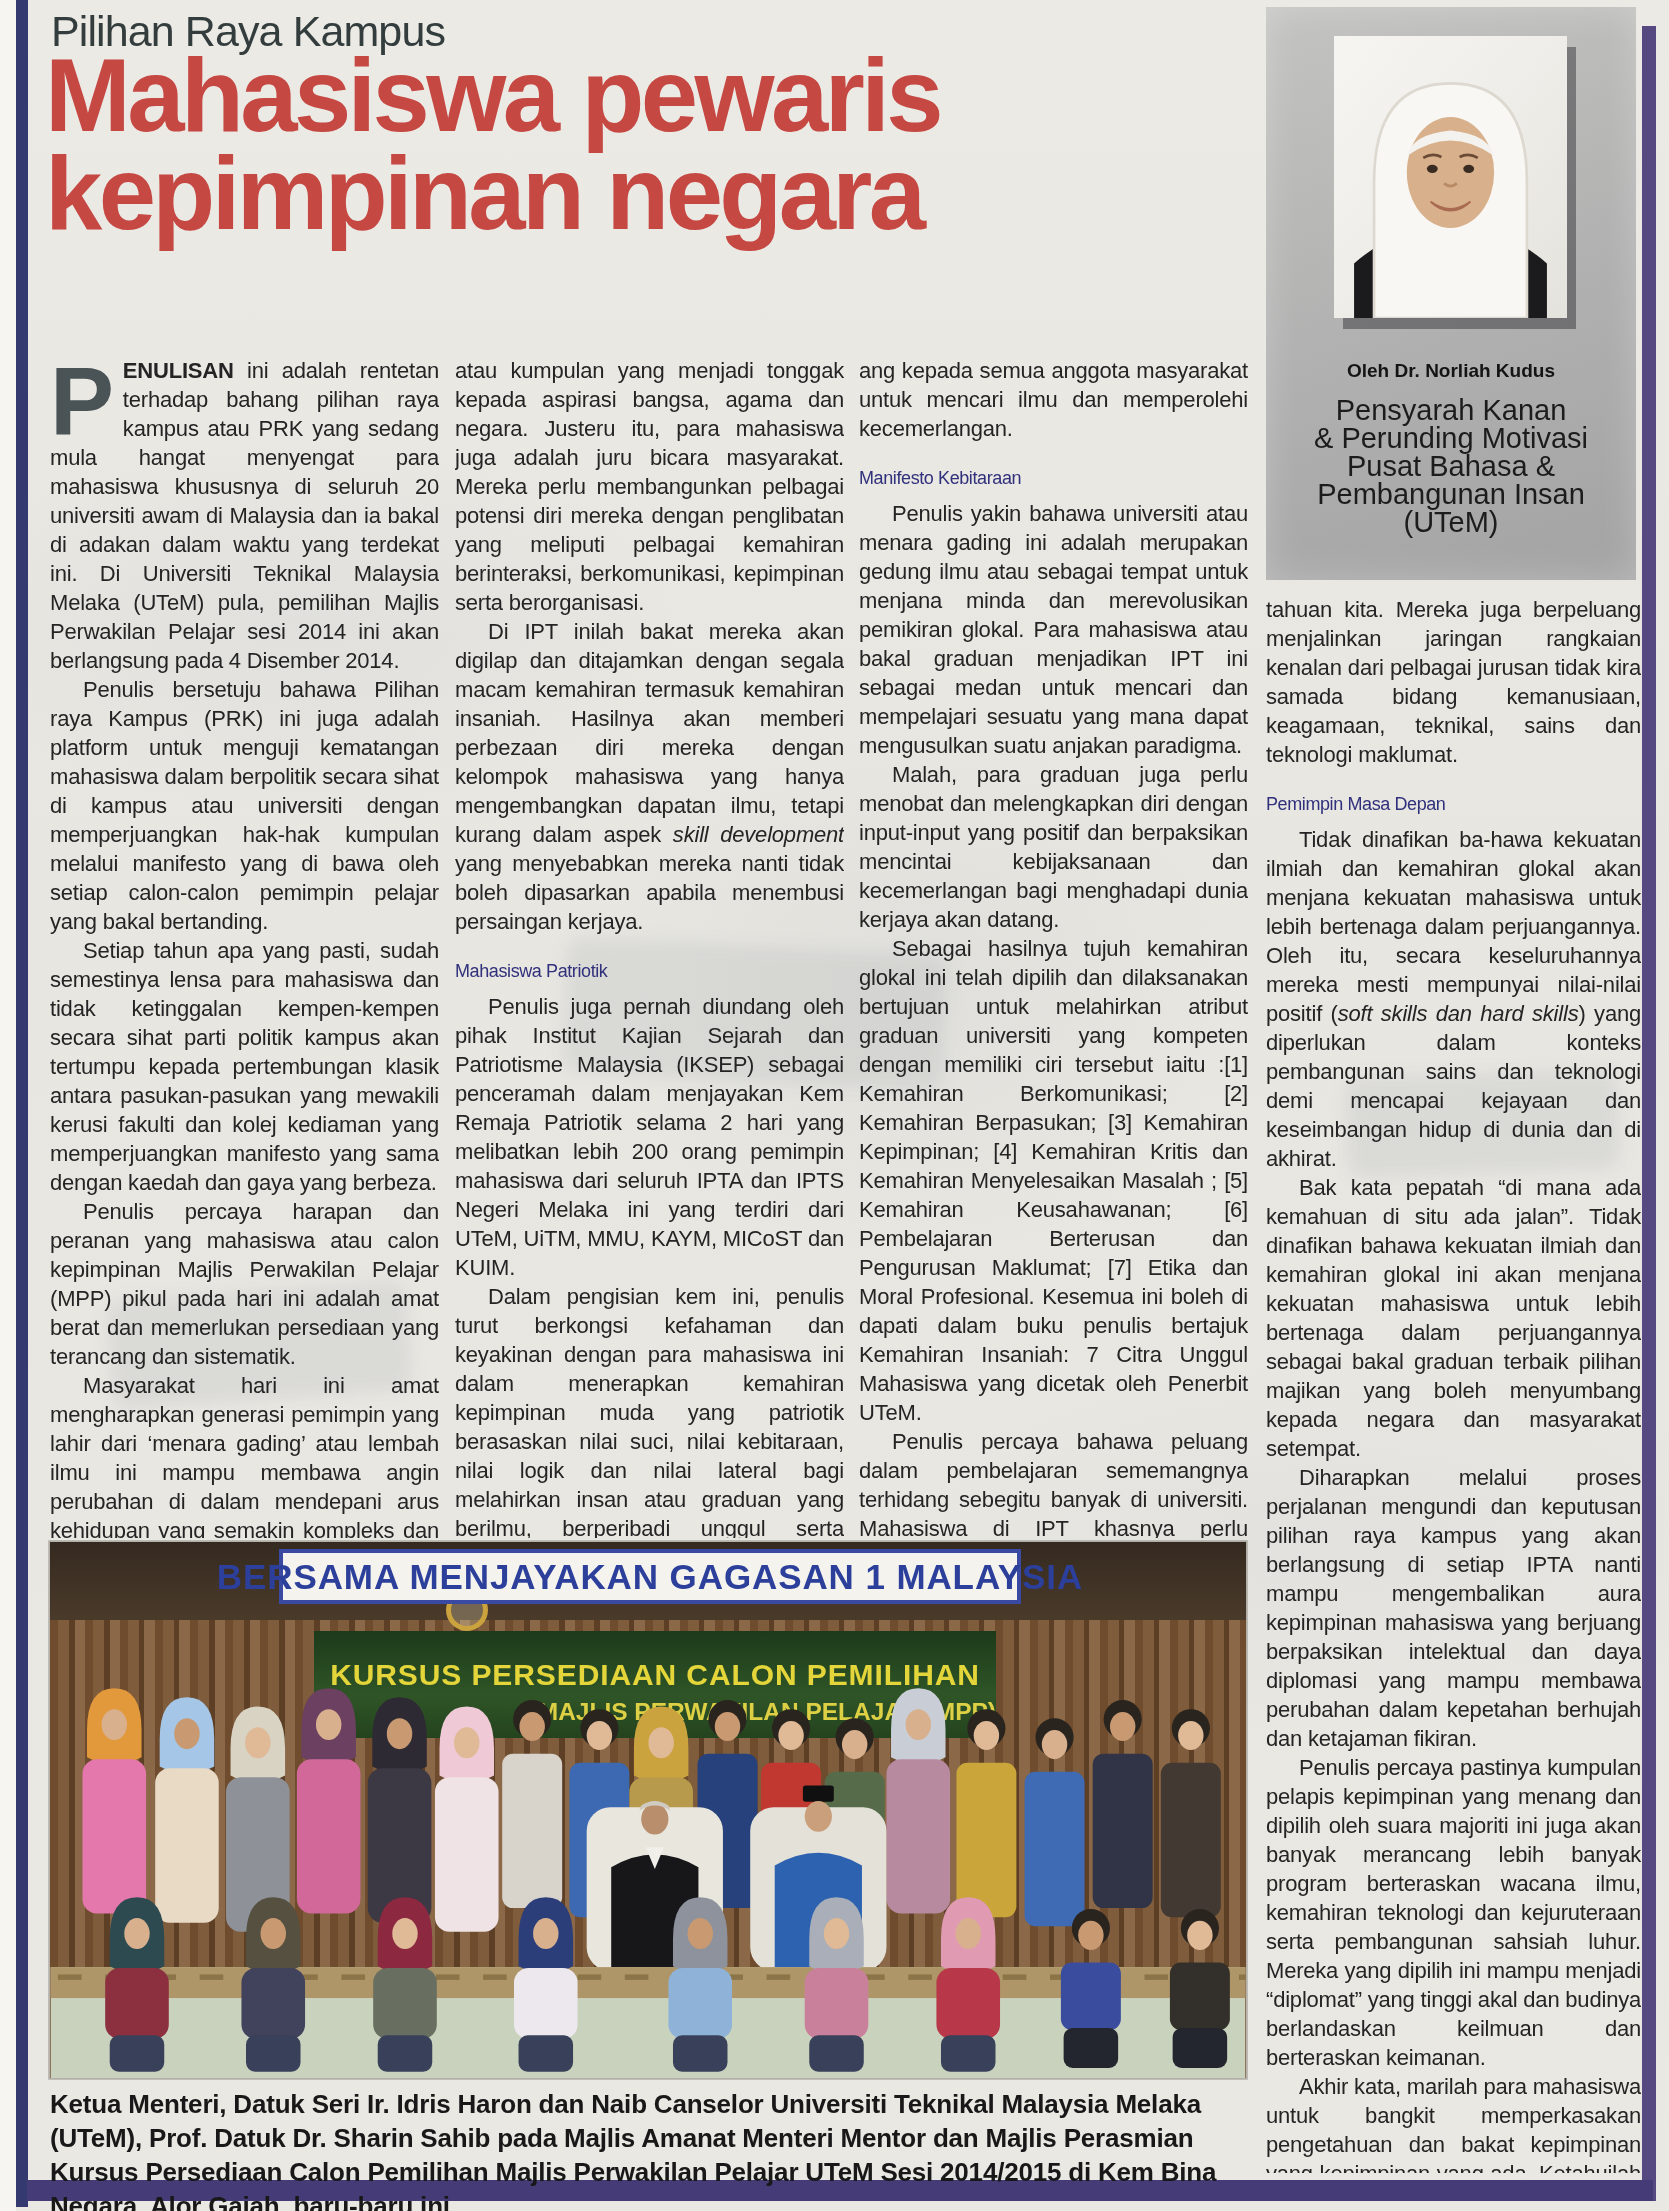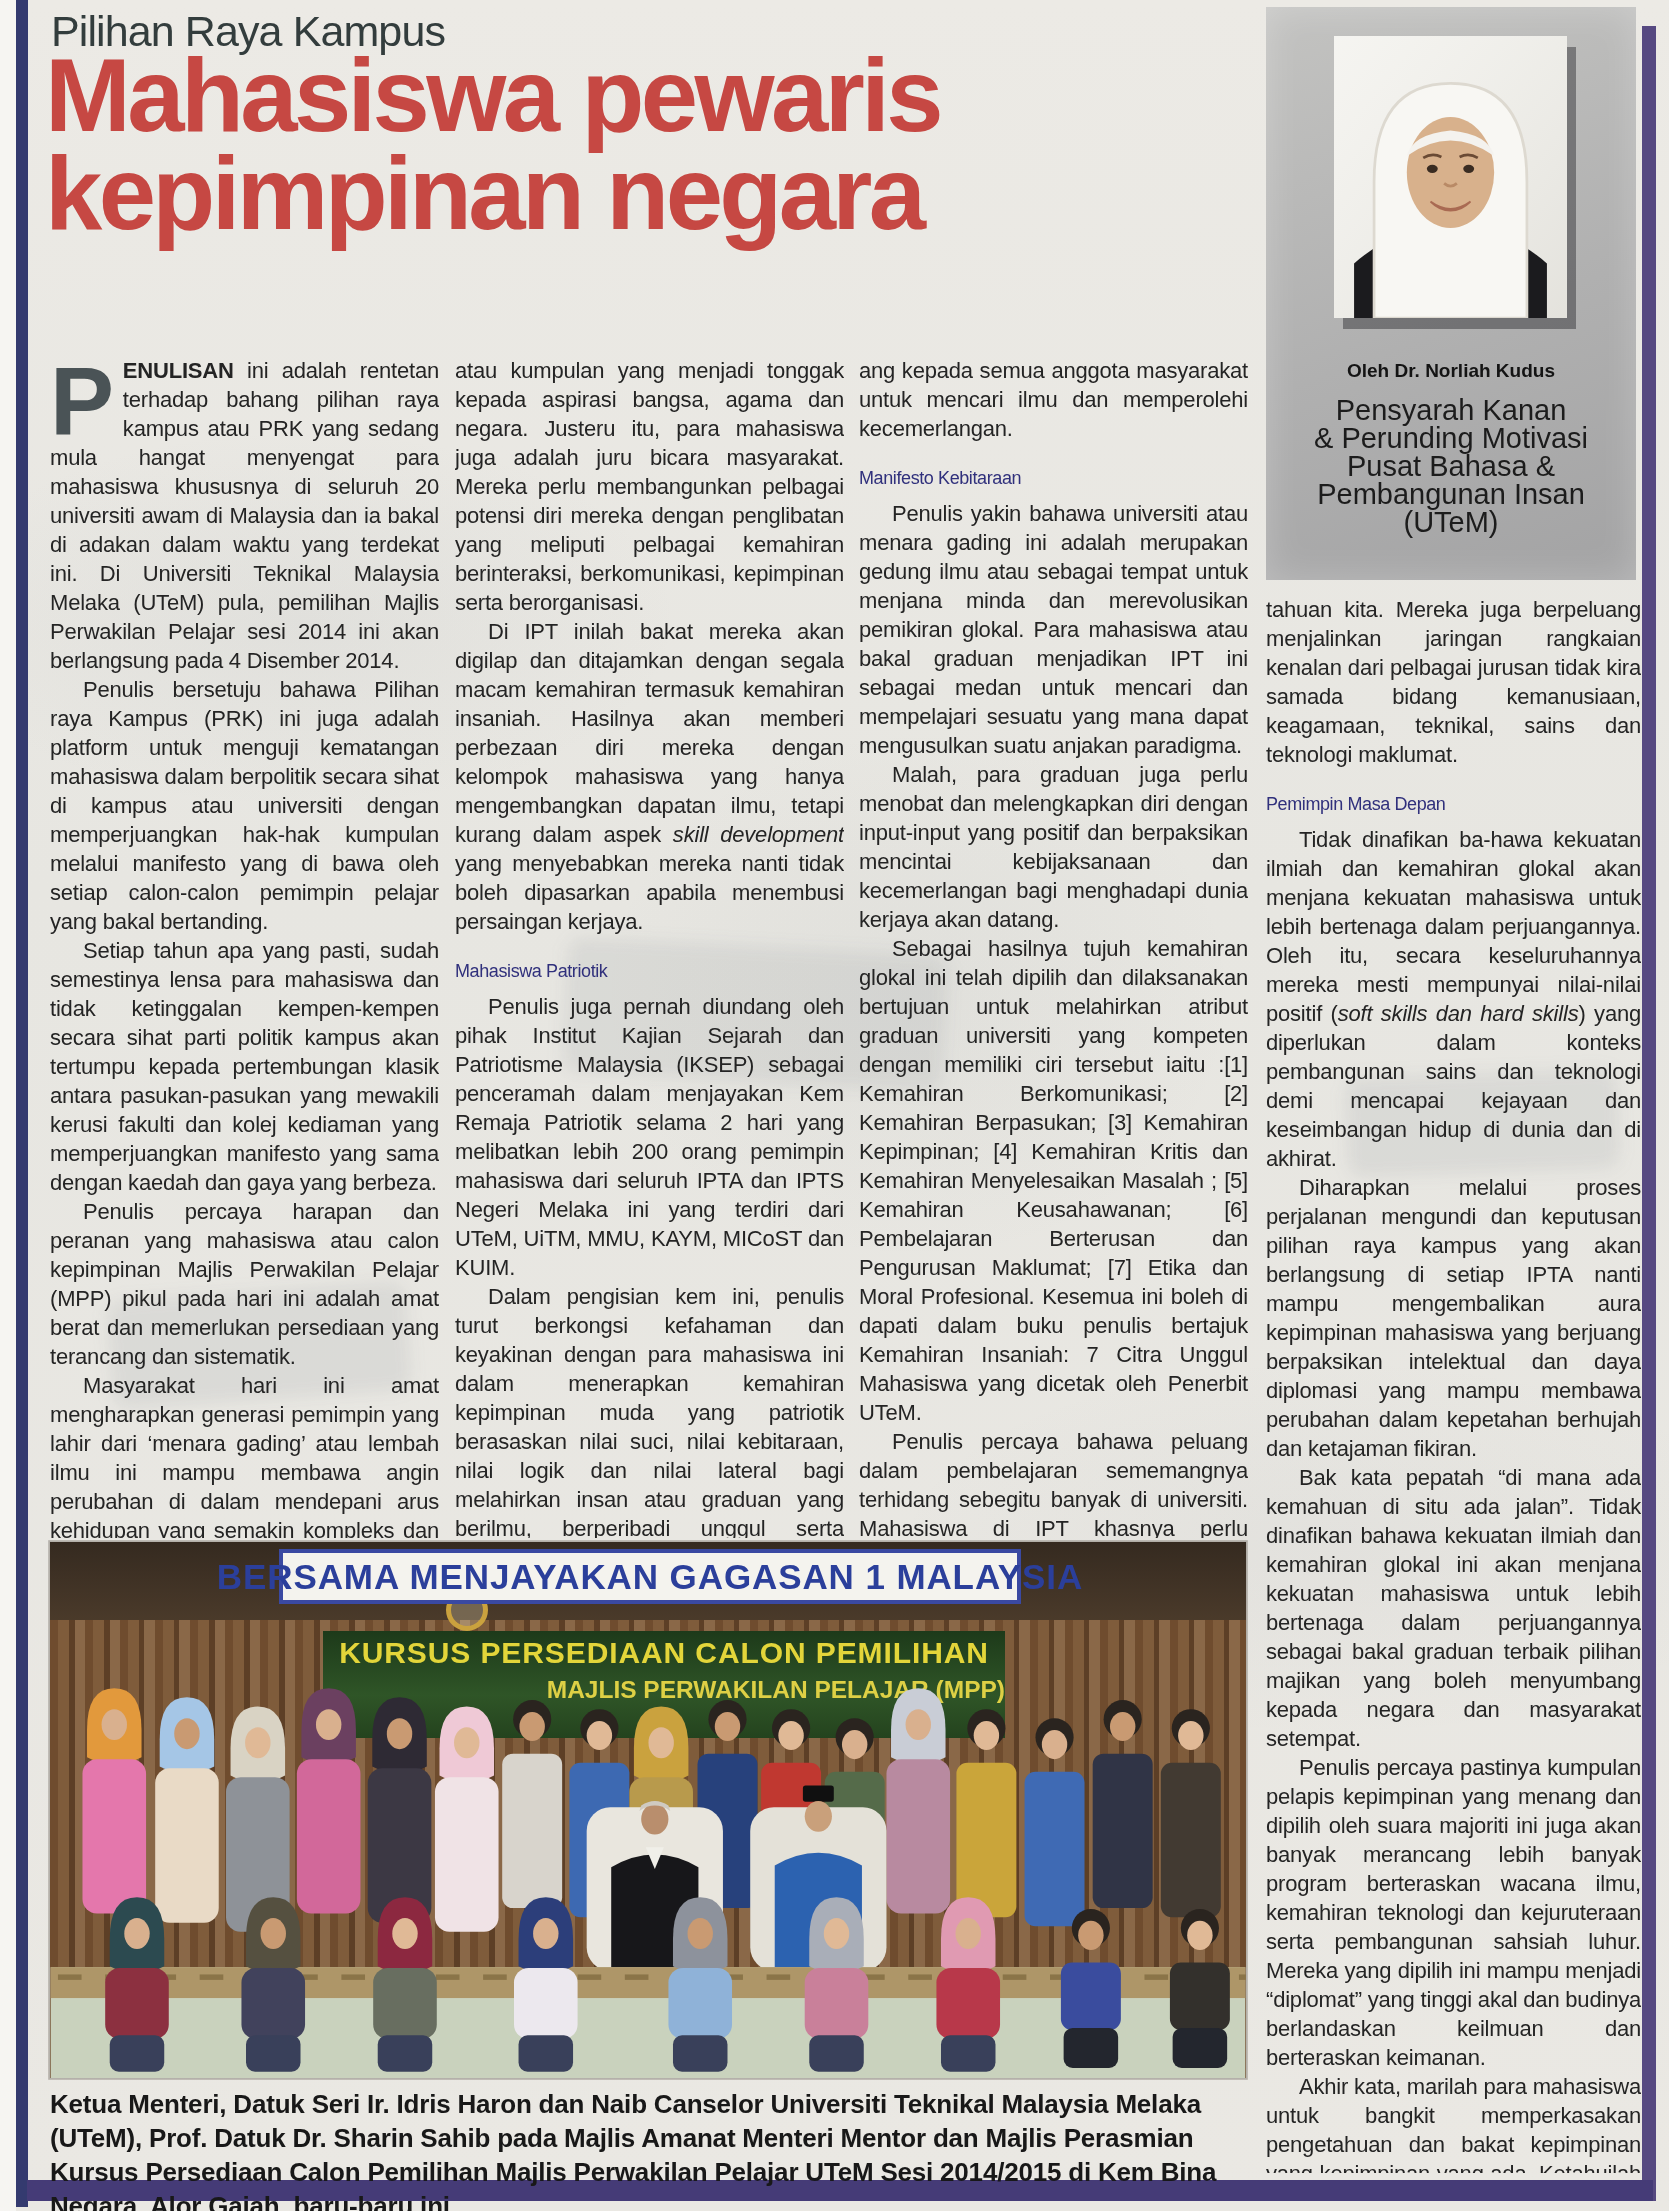--- a/index.html
+++ b/index.html
@@ -50,23 +50,23 @@
 
   
   .photo{position:absolute;left:50px;top:1542px;width:1196px;height:536px;overflow:hidden;
          background:repeating-linear-gradient(90deg,#6f4c2e 0 8.2px,#7f5c3b 8.2px 19px,#5d3f26 19px 24.5px,#8a6848 24.5px 35px);
          box-shadow:0 0 0 1.8px rgba(60,50,40,.3);}
   .photo .beam{position:absolute;left:0;top:0;width:100%;height:78px;
                background:linear-gradient(180deg,#352a20,#4a3a2a);}
   .banner1{position:absolute;left:229px;top:7.3px;width:742px;height:55px;background:#f4f3ee;
            border:4.5px solid #3a49a2;box-sizing:border-box;display:flex;align-items:center;justify-content:center;
            font-weight:bold;font-size:35px;letter-spacing:0.9px;color:#2b3f9b;white-space:nowrap;}
-  .banner2{position:absolute;left:273px;top:89px;width:682px;height:107px;text-align:center;
+  .banner2{position:absolute;left:264px;top:89px;width:682px;height:107px;text-align:center;
            background:linear-gradient(180deg,#1d3a1a,#2f5527 60%,#24431e);
-           color:#e3d53a;font-weight:bold;padding-top:5px;box-sizing:border-box;}
+           color:#e3d53a;font-weight:bold;padding-top:27px;box-sizing:border-box;}
   .banner2 .l1{font-size:30px;letter-spacing:0.9px;}
   .banner2 .l2{font-size:24.5px;margin-top:5.5px;color:#ded045;text-align:right;}
   .emblem{position:absolute;left:396px;top:47px;width:42px;height:42px;border-radius:50%;
           border:5.5px solid #caa23e;box-sizing:border-box;background:rgba(250,240,200,.25);}
   .photo svg{position:absolute;left:0;top:0;}
 
   .caption{position:absolute;left:50px;top:2087px;width:1198px;font-weight:bold;
            font-size:26px;line-height:34px;color:#181818;letter-spacing:-0.2px;}
 </style>
 </head>
@@ -146,22 +146,22 @@
     <p>Penulis yakin bahawa universiti atau menara gading ini adalah merupakan gedung ilmu atau sebagai tempat untuk menjana minda dan merevolusikan pemikiran glokal. Para mahasiswa atau bakal graduan menjadikan IPT ini sebagai medan untuk mencari dan mempelajari sesuatu yang mana dapat mengusulkan suatu anjakan paradigma.</p>
     <p>Malah, para graduan juga perlu menobat dan melengkapkan diri dengan input-input yang positif dan berpaksikan mencintai kebijaksanaan dan kecemerlangan bagi menghadapi dunia kerjaya akan datang.</p>
     <p>Sebagai hasilnya tujuh kemahiran glokal ini telah dipilih dan dilaksanakan bertujuan untuk melahirkan atribut graduan universiti yang kompeten dengan memiliki ciri tersebut iaitu :[1] Kemahiran Berkomunikasi; [2] Kemahiran Berpasukan; [3] Kemahiran Kepimpinan; [4] Kemahiran Kritis dan Kemahiran Menyelesaikan Masalah ; [5] Kemahiran Keusahawanan; [6] Pembelajaran Berterusan dan Pengurusan Maklumat; [7] Etika dan Moral Profesional. Kesemua ini boleh di dapati dalam buku penulis bertajuk Kemahiran Insaniah: 7 Citra Unggul Mahasiswa yang dicetak oleh Penerbit UTeM.</p>
     <p>Penulis percaya bahawa peluang dalam pembelajaran sememangnya terhidang sebegitu banyak di universiti. Mahasiswa di IPT khasnya perlu memanipulasikan peluang tersebut agar menjadikan diri kita cukup berjaya. Malah, tidak salah untuk kita mengikuti kuliah berlainan fakulti bagi mengayakan penge-</p>
   </div>
 
   <div class="col col4">
     <p class="cont">tahuan kita. Mereka juga berpeluang menjalinkan jaringan rangkaian kenalan dari pelbagai jurusan tidak kira samada bidang kemanusiaan, keagamaan, teknikal, sains dan teknologi maklumat.</p>
     <div class="sub">Pemimpin Masa Depan</div>
     <p><span>Tidak dinafikan ba-hawa kekuatan ilmiah dan kemahiran glokal akan menjana kekuatan mahasiswa untuk lebih bertenaga dalam perjuangannya. Oleh itu, secara keseluruhannya mereka mesti mempunyai nilai-nilai positif (</span><i>soft skills dan hard skills</i><span>) yang diperlukan dalam konteks pembangunan sains dan teknologi demi mencapai kejayaan dan keseimbangan hidup di dunia dan di akhirat.</span></p>
+    <p>Bak kata pepatah “di mana ada kemahuan di situ ada jalan”. Tidak dinafikan bahawa kekuatan ilmiah dan kemahiran glokal ini akan menjana kekuatan mahasiswa untuk lebih bertenaga dalam perjuangannya sebagai bakal graduan terbaik pilihan majikan yang boleh menyumbang kepada negara dan masyarakat setempat.</p>
     <p>Diharapkan melalui proses perjalanan mengundi dan keputusan pilihan raya kampus yang akan berlangsung di setiap IPTA nanti mampu mengembalikan aura kepimpinan mahasiswa yang berjuang berpaksikan intelektual dan daya diplomasi yang mampu membawa perubahan dalam kepetahan berhujah dan ketajaman fikiran.</p>
-    <p>Bak kata pepatah “di mana ada kemahuan di situ ada jalan”. Tidak dinafikan bahawa kekuatan ilmiah dan kemahiran glokal ini akan menjana kekuatan mahasiswa untuk lebih bertenaga dalam perjuangannya sebagai bakal graduan terbaik pilihan majikan yang boleh menyumbang kepada negara dan masyarakat setempat.</p>
     <p>Penulis percaya pastinya kumpulan pelapis kepimpinan yang menang dan dipilih oleh suara majoriti ini juga akan banyak merancang lebih banyak program berteraskan wacana ilmu, kemahiran teknologi dan kejuruteraan serta pembangunan sahsiah luhur. Mereka yang dipilih ini mampu menjadi “diplomat” yang tinggi akal dan budinya berlandaskan keilmuan dan berteraskan keimanan.</p>
     <p>Akhir kata, marilah para mahasiswa untuk bangkit memperkasakan pengetahuan dan bakat kepimpinan yang kepimpinan yang ada. Ketahuilah setiap cabaran dan peluang menuju kecemerlangan sentiasa terbuka dan menanti.</p>
 
   </div>
 
   <div class="photo">
     <div class="beam"></div>
     <div class="emblem"></div>
     <div class="banner2">
       <div class="l1">KURSUS PERSEDIAAN CALON PEMILIHAN</div>

